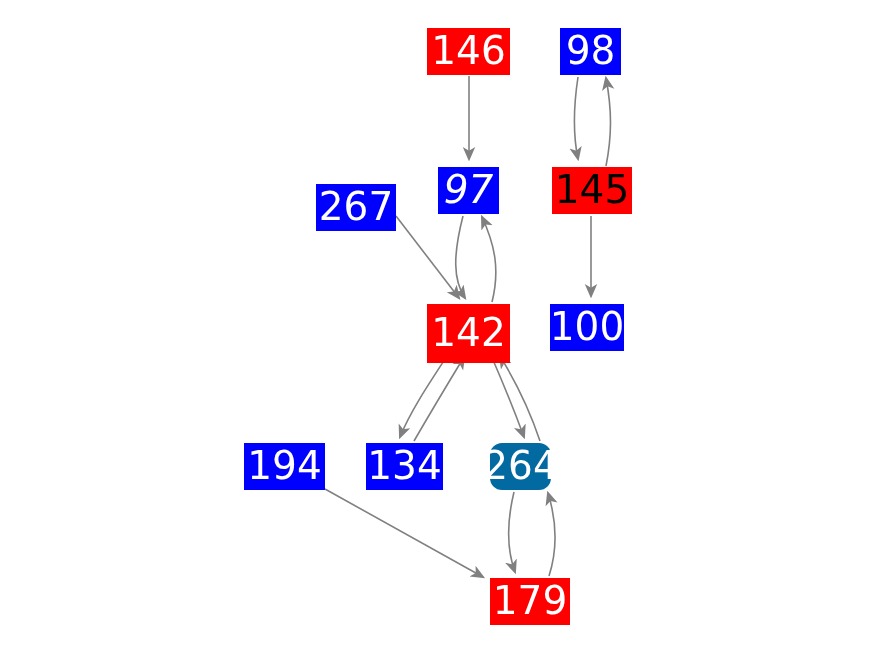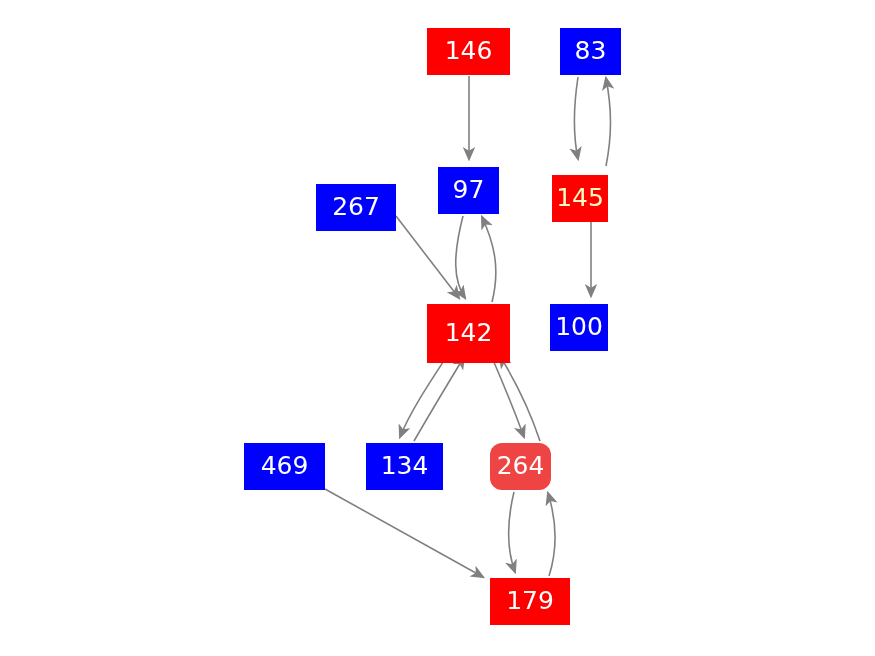--- a/index.html
+++ b/index.html
@@ -25,21 +25,21 @@
     width: 875px;
     height: 656px;
   }
   .node {
     position: absolute;
     box-sizing: border-box;
     display: flex;
     align-items: center;
     justify-content: center;
     color: #ffffff;
-    font-size: 25px;
+    font-size: 39px;
     line-height: 1;
     letter-spacing: 0px;
     font-family: "DejaVu Sans", "Liberation Sans", sans-serif;
     user-select: none;
   }
   .node-label {
     display: block;
     transform: translateY(-1px);
   }
 </style>
@@ -70,44 +70,44 @@
         <path d="M 549,576 C 558,548 557,522 548,493" stroke="#808080" stroke-width="1.6" fill="none" marker-end="url(#arrowhead)"></path>
         <path d="M 325,489 L 483,577" stroke="#808080" stroke-width="1.6" fill="none" marker-end="url(#arrowhead)"></path>
       </g>
   </svg>
 
   <div id="nodes-layer">
       <div class="node" style="left: 427px; top: 28px; width: 83px; height: 47px; background: rgb(255, 0, 0); color: rgb(255, 255, 255);">
         <span class="node-label">146</span>
       </div>
       <div class="node" style="left: 560px; top: 28px; width: 61px; height: 47px; background: rgb(0, 0, 255); color: rgb(255, 255, 255);">
-        <span class="node-label">83</span>
+        <span class="node-label">98</span>
       </div>
       <div class="node" style="left: 316px; top: 184px; width: 80px; height: 47px; background: rgb(0, 0, 255); color: rgb(255, 255, 255);">
         <span class="node-label">267</span>
       </div>
-      <div class="node" style="left: 438px; top: 167px; width: 61px; height: 47px; background: rgb(0, 0, 255); color: rgb(255, 255, 255);">
+      <div class="node" style="left: 438px; top: 167px; width: 61px; height: 47px; background: rgb(0, 0, 255); color: rgb(255, 255, 255); font-style: italic;">
         <span class="node-label">97</span>
       </div>
-      <div class="node" style="left: 552px; top: 167px; width: 56px; height: 47px; background: rgb(255, 0, 0); color: #fef9c3; margin-top: 8px;">
+      <div class="node" style="left: 552px; top: 167px; width: 80px; height: 47px; background: rgb(255, 0, 0); color: #000000;">
         <span class="node-label">145</span>
       </div>
       <div class="node" style="left: 427px; top: 304px; width: 83px; height: 59px; background: rgb(255, 0, 0); color: rgb(255, 255, 255);">
         <span class="node-label">142</span>
       </div>
-      <div class="node" style="left: 550px; top: 304px; width: 58px; height: 47px; background: rgb(0, 0, 255); color: rgb(255, 255, 255);">
+      <div class="node" style="left: 550px; top: 304px; width: 74px; height: 47px; background: rgb(0, 0, 255); color: rgb(255, 255, 255);">
         <span class="node-label">100</span>
       </div>
       <div class="node" style="left: 244px; top: 443px; width: 81px; height: 47px; background: rgb(0, 0, 255); color: rgb(255, 255, 255);">
-        <span class="node-label">469</span>
+        <span class="node-label">194</span>
       </div>
       <div class="node" style="left: 366px; top: 443px; width: 77px; height: 47px; background: rgb(0, 0, 255); color: rgb(255, 255, 255);">
         <span class="node-label">134</span>
       </div>
-      <div class="node" style="left: 490px; top: 443px; width: 61px; height: 47px; background: #ef4444; color: rgb(255, 255, 255); border-radius: 12px;">
+      <div class="node" style="left: 490px; top: 443px; width: 61px; height: 47px; background: #0369a1; color: rgb(255, 255, 255); border-radius: 12px;">
         <span class="node-label">264</span>
       </div>
       <div class="node" style="left: 490px; top: 578px; width: 80px; height: 47px; background: rgb(255, 0, 0); color: rgb(255, 255, 255);">
         <span class="node-label">179</span>
       </div>
     </div>
 
 </div>
 
 </body></html>

